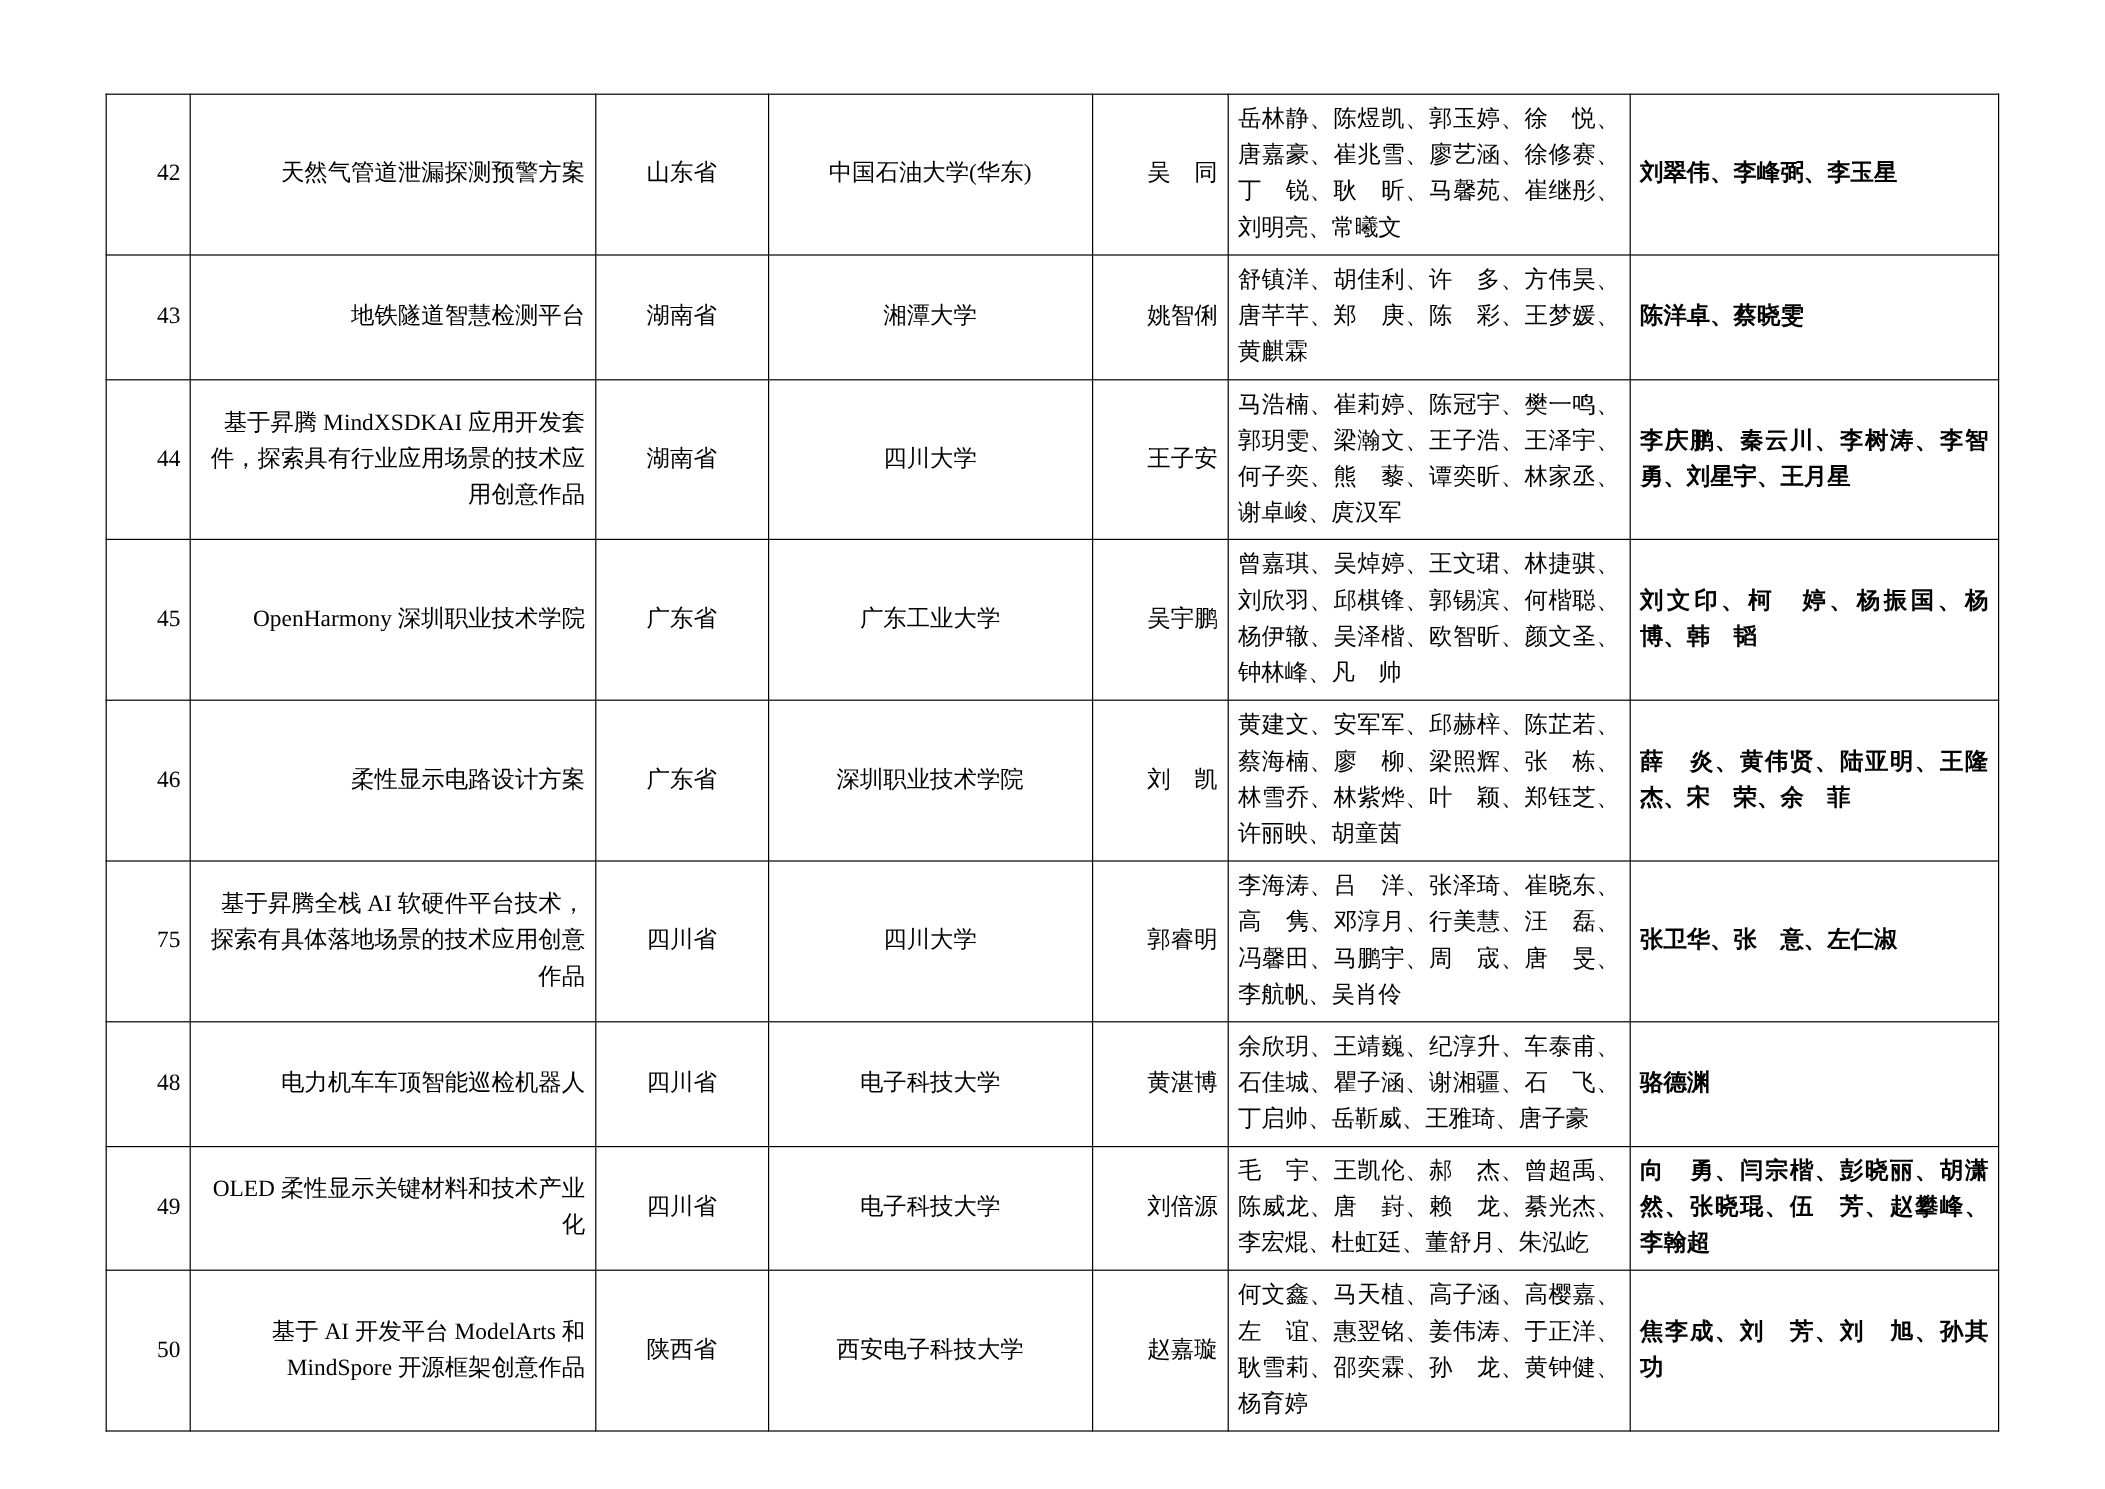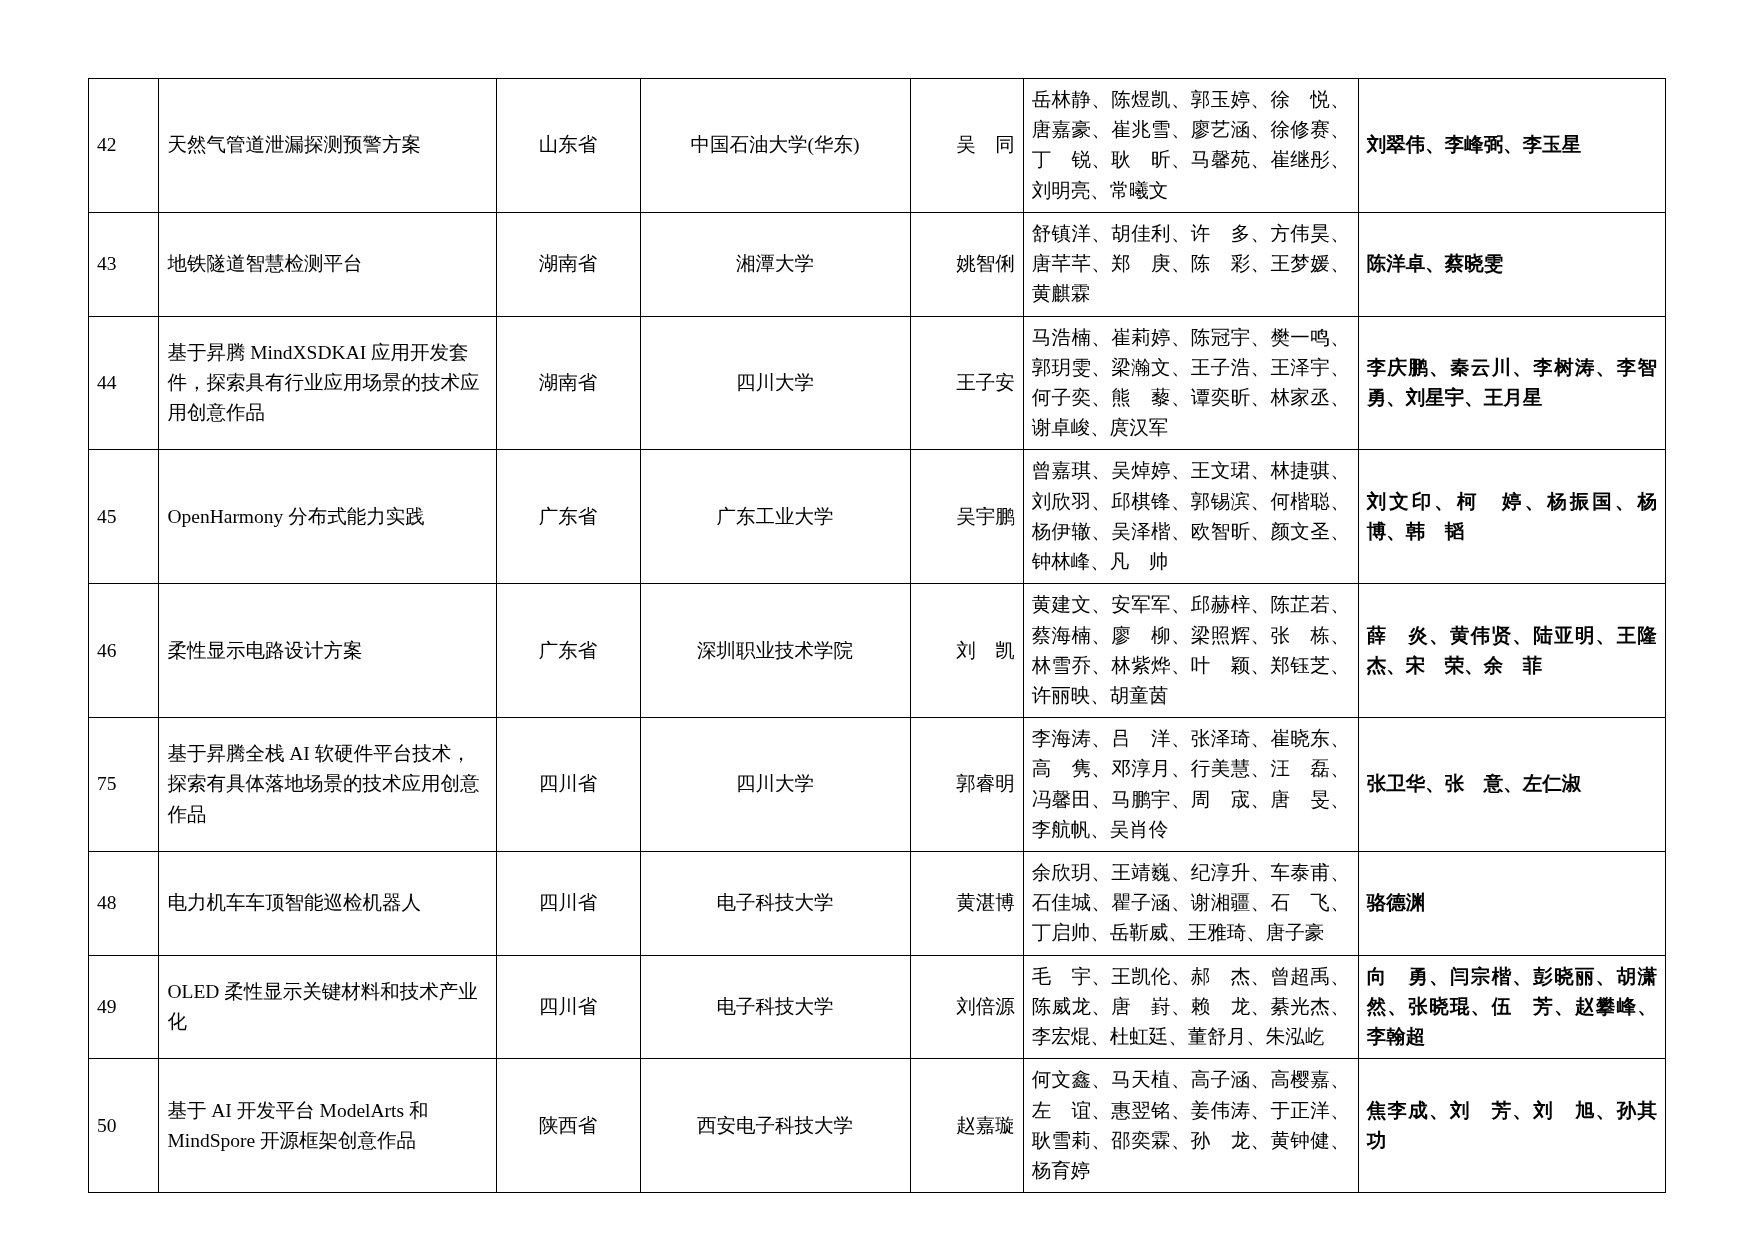--- a/index.html
+++ b/index.html
@@ -36,24 +36,24 @@
   
   col.c-no      { width: 66px; }
   col.c-title   { width: 316px; }
   col.c-prov    { width: 135px; }
   col.c-school  { width: 253px; }
   col.c-leader  { width: 106px; }
   col.c-members { width: 314px; }
   col.c-advisor { width: 288px; }
 
   td.no {
-    text-align: left;
+    text-align: right;
   }
   td.title {
-    text-align: left;
+    text-align: right;
   }
   td.prov {
     text-align: center;
     margin-top: 20px;
   }
   td.school {
     text-align: center;
   }
   td.leader {
     text-align: right;
@@ -124,21 +124,21 @@
         <td class="title">基于昇腾 MindXSDKAI 应用开发套件，探索具有行业应用场景的技术应用创意作品</td>
         <td class="prov">湖南省</td>
         <td class="school">四川大学</td>
         <td class="leader">王子安</td>
         <td class="members">马浩楠、崔莉婷、陈冠宇、樊一鸣、郭玥雯、梁瀚文、王子浩、王泽宇、何子奕、熊　藜、谭奕昕、林家丞、谢卓峻、庹汉军</td>
         <td class="advisor">李庆鹏、秦云川、李树涛、李智勇、刘星宇、王月星</td>
       </tr>
 
       <tr>
         <td class="no">45</td>
-        <td class="title">OpenHarmony 分布式能力实践</td>
+        <td class="title">OpenHarmony 深圳职业技术学院</td>
         <td class="prov">广东省</td>
         <td class="school">广东工业大学</td>
         <td class="leader">吴宇鹏</td>
         <td class="members">曾嘉琪、吴焯婷、王文珺、林捷骐、刘欣羽、邱棋锋、郭锡滨、何楷聪、杨伊辙、吴泽楷、欧智昕、颜文圣、钟林峰、凡　帅</td>
         <td class="advisor">刘文印、柯　婷、杨振国、杨　博、韩　韬</td>
       </tr>
 
       <tr>
         <td class="no">46</td>
         <td class="title">柔性显示电路设计方案</td>

